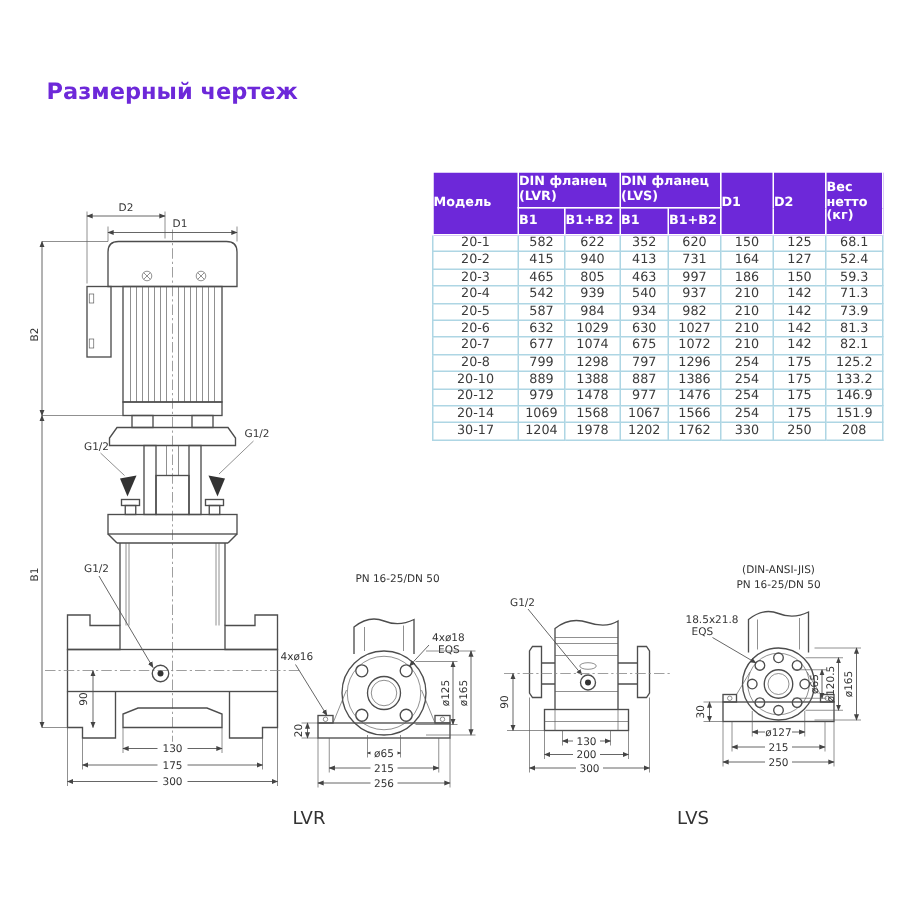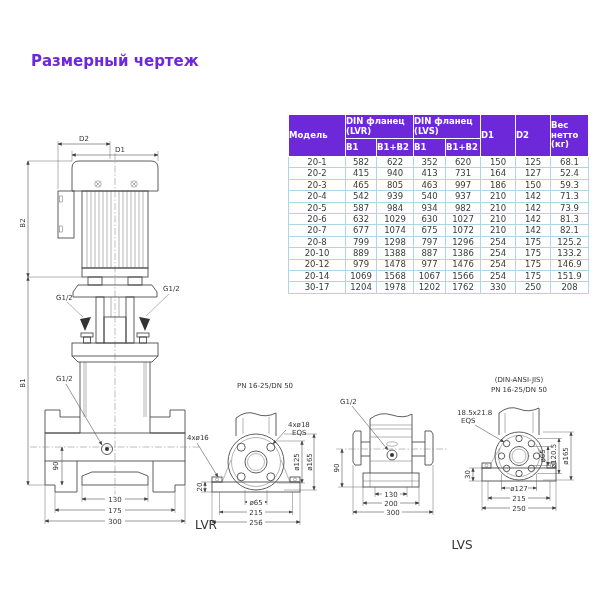--- a/index.html
+++ b/index.html
@@ -349,21 +349,21 @@
     <line class="dim" x1="33" y1="125" x2="95" y2="125" marker-start="url(#ar4)" marker-end="url(#ar4)"></line>
     <rect class="wbg" x="55" y="120.5" width="18" height="8.5"></rect>
     <text class="dtext" x="64" y="127.5" text-anchor="middle">215</text>
     <line class="thin" x1="27" y1="108" x2="27" y2="138"></line>
       <line class="thin" x1="101" y1="108" x2="101" y2="138"></line>
     <line class="dim" x1="27" y1="135" x2="101" y2="135" marker-start="url(#ar4)" marker-end="url(#ar4)"></line>
     <rect class="wbg" x="55" y="130.5" width="18" height="8.5"></rect>
     <text class="dtext" x="64" y="137.5" text-anchor="middle">250</text>
   </svg>
 
-  <div class="caption" style="left:184px;top:518px;">LVR</div>
+  <div class="caption" style="left:184px;top:538px;">LVR</div>
   <div class="caption" style="left:440px;top:538px;">LVS</div>
 
   <table class="spec-table">
     <colgroup>
       <col style="width:57px">
         <col style="width:31px">
         <col style="width:37px">
       <col style="width:32px">
         <col style="width:35px">
         <col style="width:35px">

